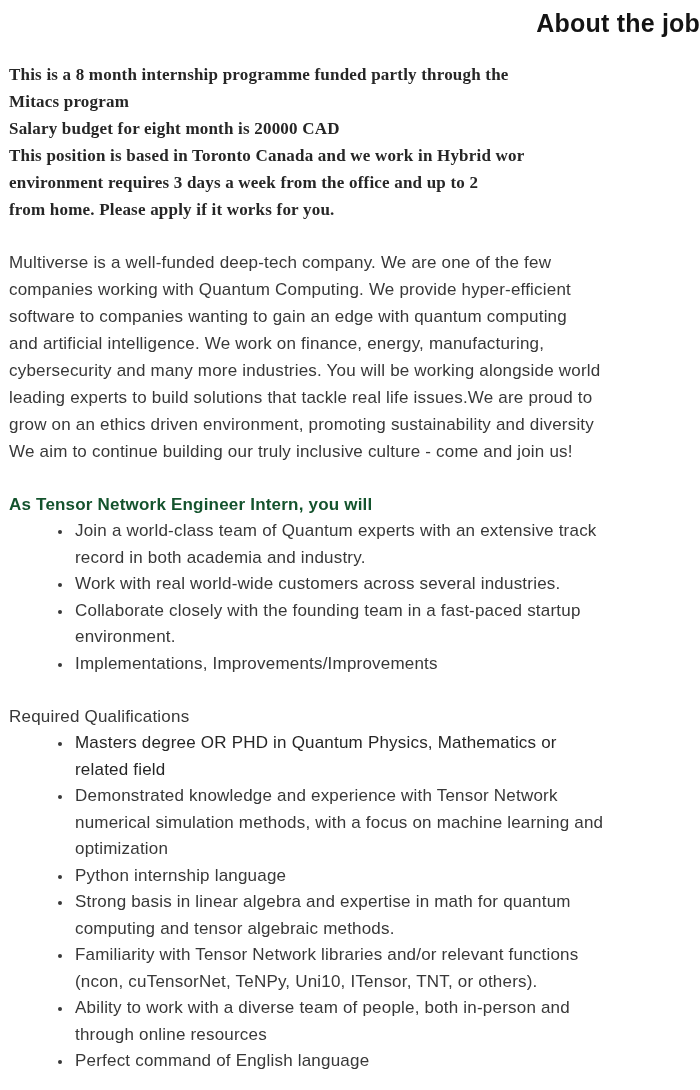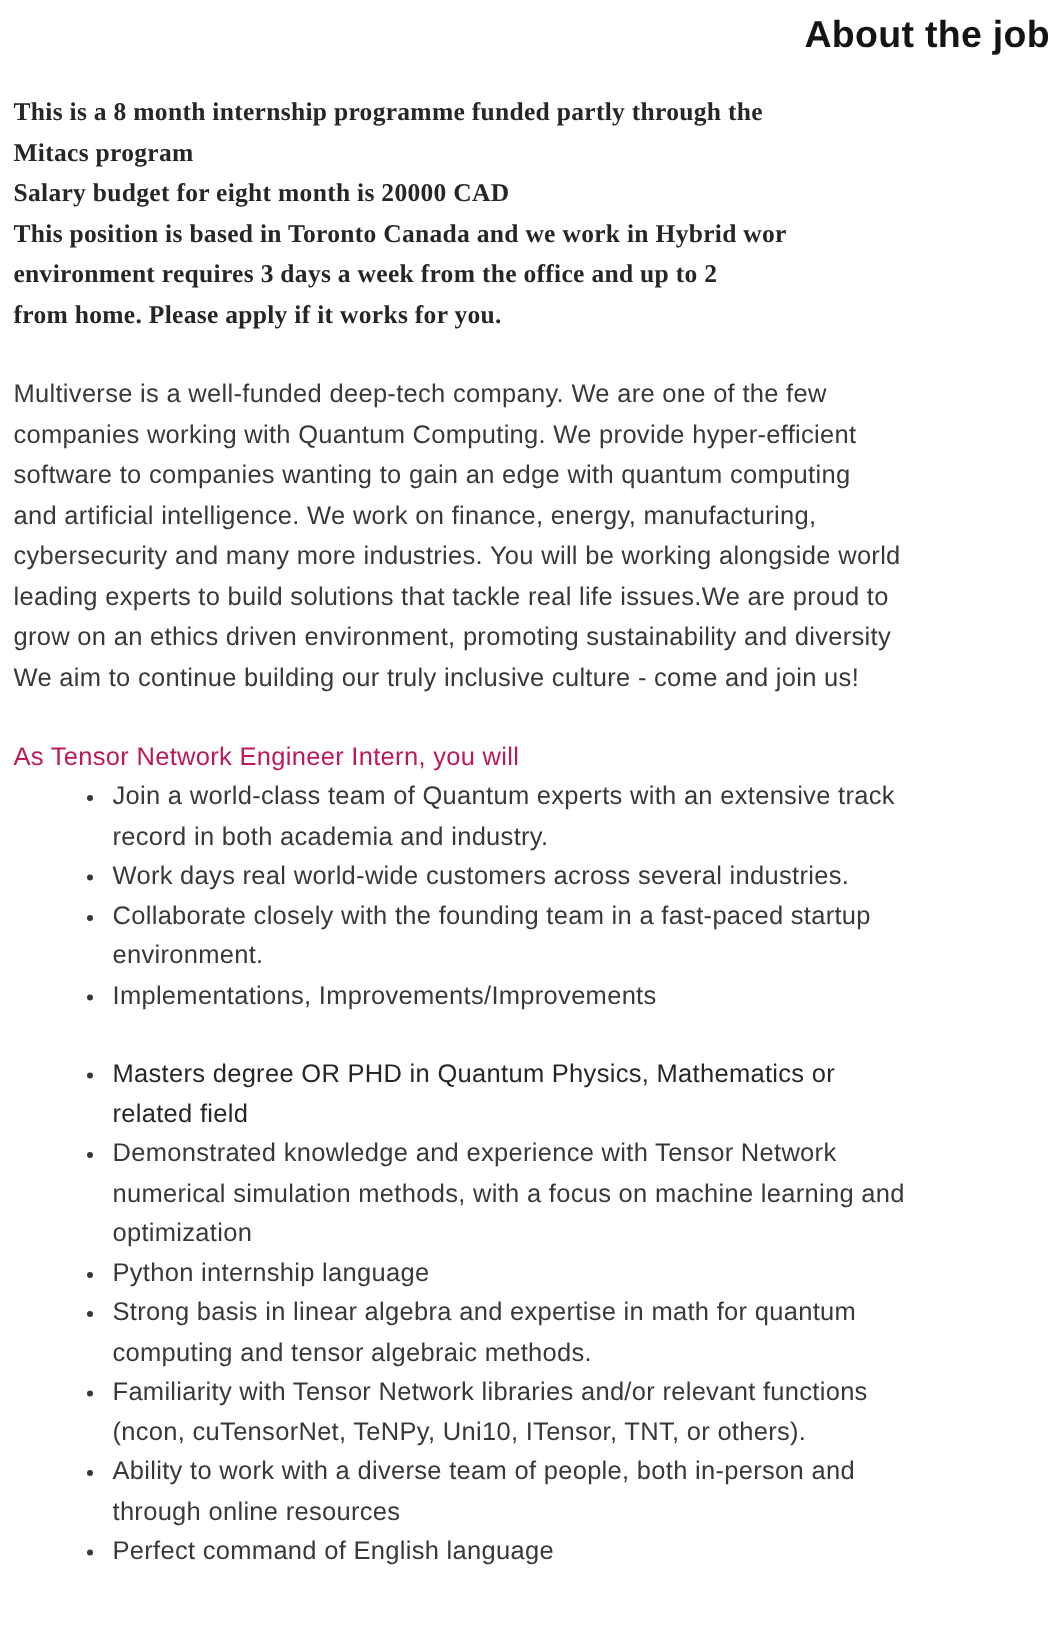--- a/index.html
+++ b/index.html
@@ -37,22 +37,22 @@
   .para.bold {
     font-weight: 700;
     color: #262626;
     font-family: Liberation Serif, serif;
   }
   .gap-sm { height: 26px; }
   h2.section-heading {
     margin: 0;
     font-size: 17px;
     line-height: 27px;
-    font-weight: 400;
-    color: #be185d;
+    font-weight: 700;
+    color: #14532d;
     letter-spacing: 0.2px;
   }
   .section-label {
     margin: 0;
     font-weight: 400;
     font-size: 17px;
     line-height: 27px;
     color: #383838;
   }
   ul.bullet-list {
@@ -99,28 +99,29 @@
 grow on an ethics driven environment, promoting sustainability and diversity
 We aim to continue building our truly inclusive culture - come and join us!</p>
 
   <div class="gap-sm"></div>
 
   <h2 class="section-heading">As Tensor Network Engineer Intern, you will</h2>
 
   <ul class="bullet-list">
     <li>Join a world-class team of Quantum experts with an extensive track
 record in both academia and industry.</li>
-    <li>Work days real world-wide customers across several industries.</li>
+    <li>Work with real world-wide customers across several industries.</li>
     <li>Collaborate closely with the founding team in a fast-paced startup
 environment.</li>
     <li>Implementations, Improvements/Improvements</li>
   </ul>
 
   <div class="gap-sm"></div>
 
+  <p class="section-label">Required Qualifications</p>
 
   <ul class="bullet-list">
     <li class="bold">Masters degree OR PHD in Quantum Physics, Mathematics or
 related field</li>
     <li>Demonstrated knowledge and experience with Tensor Network
 numerical simulation methods, with a focus on machine learning and
 optimization</li>
     <li>Python internship language</li>
     <li>Strong basis in linear algebra and expertise in math for quantum
 computing and tensor algebraic methods.</li>

